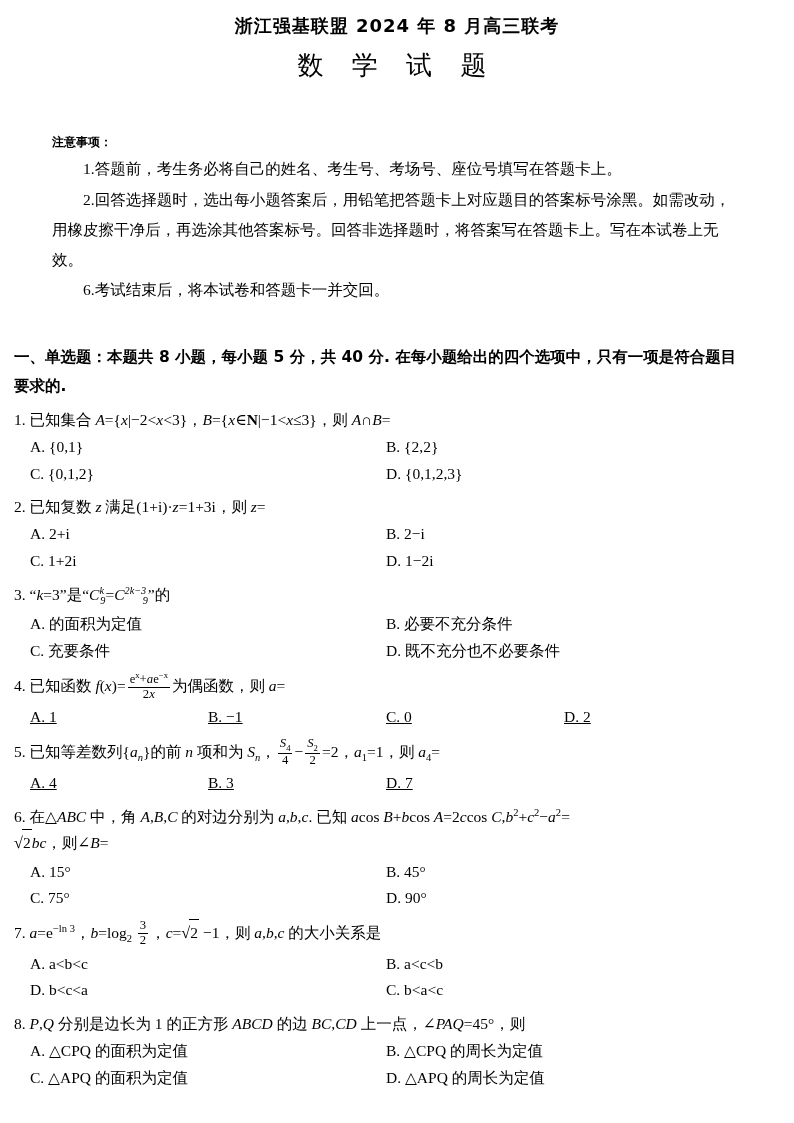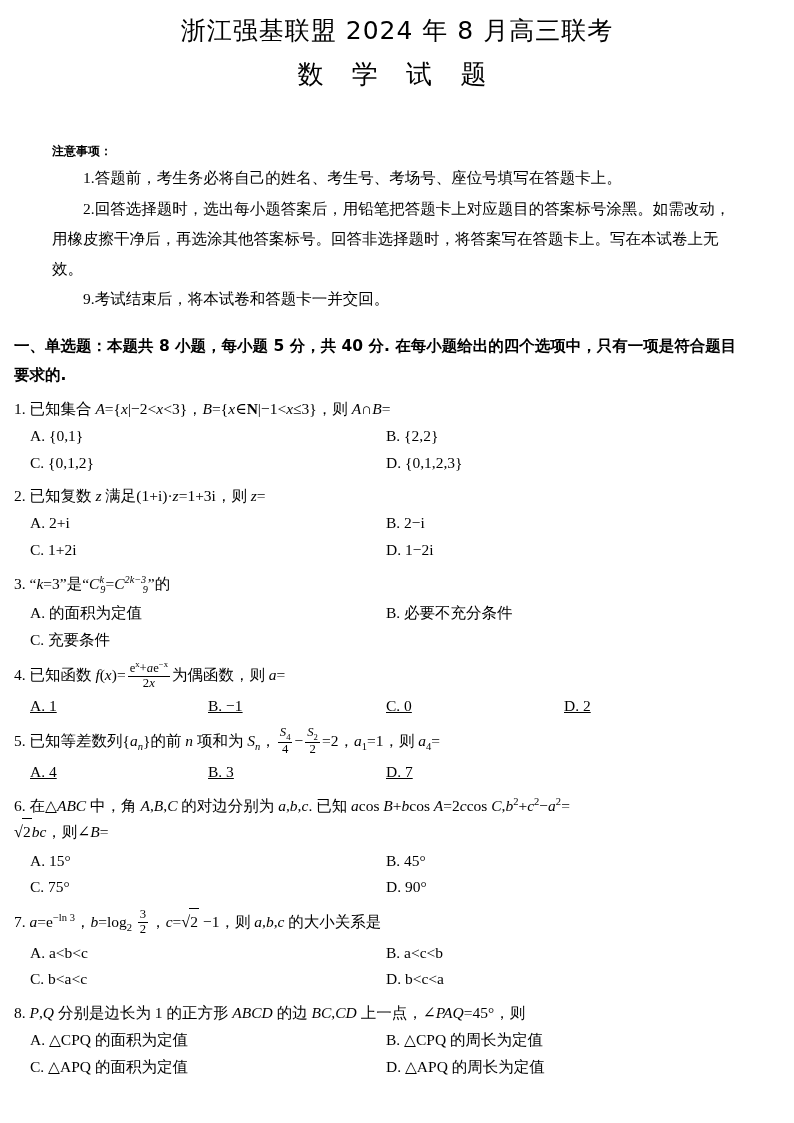--- a/index.html
+++ b/index.html
@@ -18,22 +18,22 @@
   .page {
     width: 794px;
     height: 1123px;
     padding: 0;
     box-sizing: border-box;
     position: relative;
   }
   .title-main {
     text-align: center;
     font-family: "DejaVu Sans", "Liberation Sans", sans-serif;
-    font-weight: normal;
-    font-size: 25px;
+    font-weight: bold;
+    font-size: 18px;
     letter-spacing: 1px;
     margin-top: 14px;
   }
   .title-sub {
     text-align: center;
     font-family: "DejaVu Sans", "Liberation Sans", sans-serif;
     font-weight: normal;
     font-size: 26px;
     letter-spacing: 10px;
     margin-top: 10px;
@@ -47,21 +47,21 @@
   .notice-title {
     font-weight: bold;
     font-size: 12px;
     font-family: "DejaVu Sans", "Liberation Sans", sans-serif;
   }
   .notice-item {
     text-indent: 2em;
     font-size: 15.5px;
   }
   .section-head {
-    margin-top: 18px;
+    margin-top: 38px;
     padding: 0 52px 0 14px;
     font-size: 15.5px;
     line-height: 1.75;
   }
   .section-head .bold {
     font-weight: bold;
     font-family: "DejaVu Sans", "Liberation Sans", sans-serif;
   }
   .q-list {
     padding: 0 52px 0 14px;
@@ -140,21 +140,21 @@
 
 <div class="page">
 
   <div class="title-main">浙江强基联盟 2024 年 8 月高三联考</div>
   <div class="title-sub">数 学 试 题</div>
 
   <div class="notice-wrap">
     <div class="notice-title">注意事项：</div>
     <div class="notice-item">1.答题前，考生务必将自己的姓名、考生号、考场号、座位号填写在答题卡上。</div>
     <div class="notice-item">2.回答选择题时，选出每小题答案后，用铅笔把答题卡上对应题目的答案标号涂黑。如需改动，用橡皮擦干净后，再选涂其他答案标号。回答非选择题时，将答案写在答题卡上。写在本试卷上无效。</div>
-    <div class="notice-item">9.考试结束后，将本试卷和答题卡一并交回。</div>
+    <div class="notice-item">6.考试结束后，将本试卷和答题卡一并交回。</div>
   </div>
 
   <div class="section-head">
     <span class="bold">一、单选题：</span><span class="bold">本题共 8 小题，每小题 5 分，共 40 分. 在每小题给出的四个选项中，只有一项是符合题目要求的.</span>
   </div>
 
   <div class="q-list">
 
     <div class="q">
       <div class="q-stem">
@@ -184,20 +184,21 @@
 
     <div class="q">
       <div class="q-stem">
         <span>3.</span>
         “<i>k</i>=3”是“<span class="comb"><span class="base">C</span><span class="sup">k</span><span class="sub">9</span></span>=<span class="comb"><span class="base">C</span><span class="sup">2k−3</span><span class="sub">9</span></span>”的
       </div>
       <div class="opts two">
         <div class="opt">A. 的面积为定值</div>
         <div class="opt">B. 必要不充分条件</div>
         <div class="opt">C. 充要条件</div>
+        <div class="opt">D. 既不充分也不必要条件</div>
       </div>
     </div>
 
     <div class="q">
       <div class="q-stem">
         <span>4.</span>
         已知函数 <i>f</i>(<i>x</i>)=<span class="frac"><span class="num">e<sup class="s">x</sup>+<i>a</i>e<sup class="s">−x</sup></span><span class="den">2<i>x</i></span></span>为偶函数，则 <i>a</i>=
       </div>
       <div class="opts four">
         <div class="opt">A. 1</div>
@@ -234,22 +235,22 @@
     </div>
 
     <div class="q">
       <div class="q-stem">
         <span>7.</span>
         <i>a</i>=e<sup class="s">−ln 3</sup>，<i>b</i>=log<sub class="s">2</sub> <span class="frac"><span class="num">3</span><span class="den">2</span></span>，<i>c</i>=<span class="radic">√</span><span class="sqrt">2</span> −1，则 <i>a</i>,<i>b</i>,<i>c</i> 的大小关系是
       </div>
       <div class="opts two">
         <div class="opt">A. a&lt;b&lt;c</div>
         <div class="opt">B. a&lt;c&lt;b</div>
+        <div class="opt">D. b&lt;c&lt;a</div>
         <div class="opt">C. b&lt;a&lt;c</div>
-        <div class="opt">D. b&lt;c&lt;a</div>
       </div>
     </div>
 
     <div class="q">
       <div class="q-stem">
         <span>8.</span>
         <i>P</i>,<i>Q</i> 分别是边长为 1 的正方形 <i>ABCD</i> 的边 <i>BC</i>,<i>CD</i> 上一点，∠<i>PAQ</i>=45°，则
       </div>
       <div class="opts two">
         <div class="opt">A. △CPQ 的面积为定值</div>

